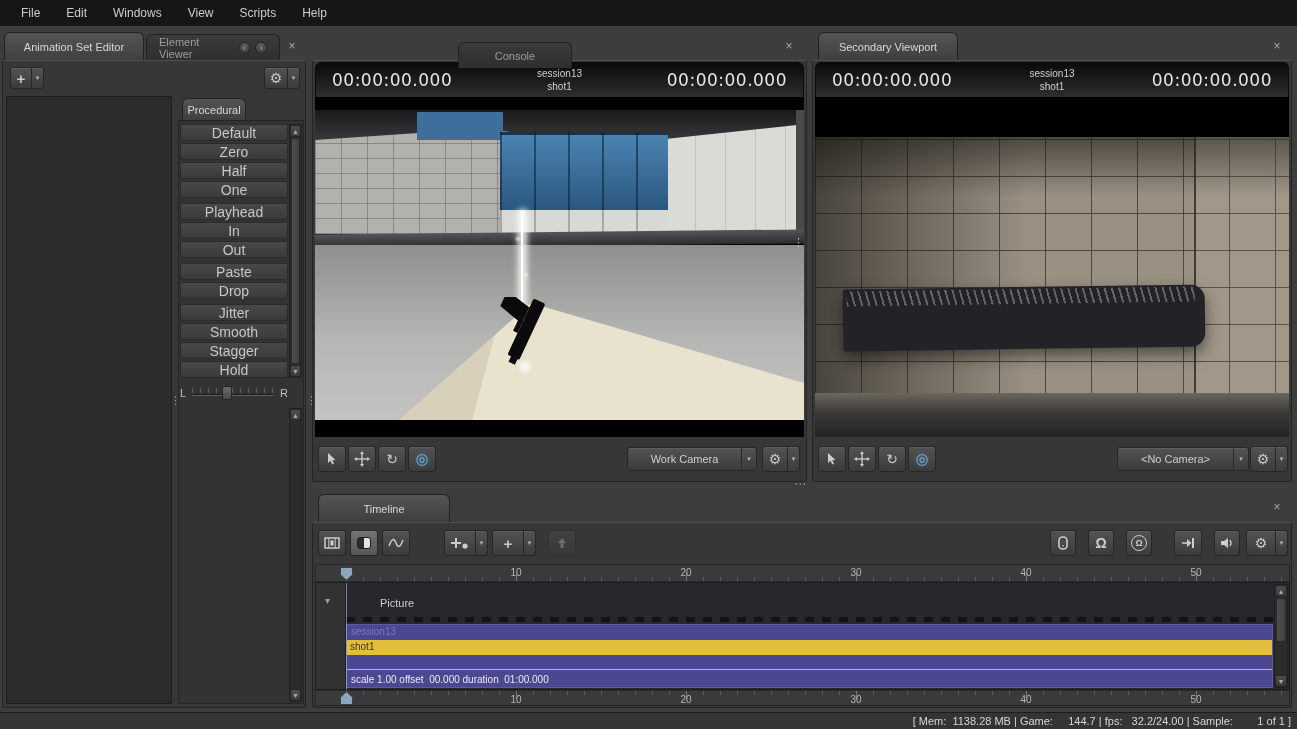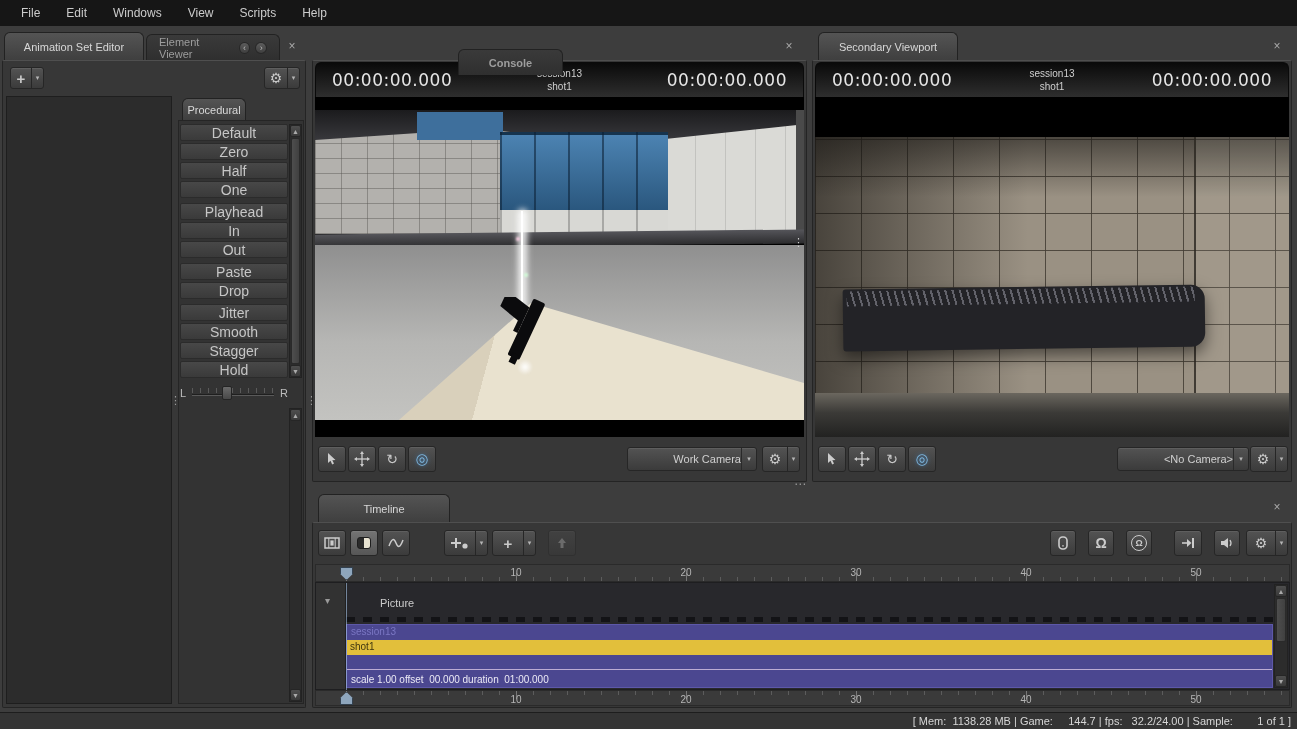--- a/index.html
+++ b/index.html
@@ -26,21 +26,21 @@
        background:linear-gradient(#535353,#3b3b3b);border:1px solid #262626;border-radius:3px;
        box-shadow:inset 0 1px 0 rgba(255,255,255,.07);color:#c9c9c9;}
   .btn.selected{background:linear-gradient(#747474,#565656);}
   .btn.disabled{opacity:.38;}
   .split{display:flex;padding:0;}
   .split .main{flex:1;display:flex;align-items:center;justify-content:center;}
   .split .arrow{width:12px;align-self:stretch;border-left:1px solid #262626;display:flex;align-items:center;justify-content:center;font-size:7px;color:#b5b5b5;} .glyph14{font-size:14px;} .glyph15{font-size:15px;font-weight:bold;}
 
   .combo{position:absolute;display:flex;align-items:center;background:linear-gradient(#535353,#3b3b3b);
          border:1px solid #262626;border-radius:3px;box-shadow:inset 0 1px 0 rgba(255,255,255,.07);}
-  .combo .label{flex:1;text-align:right;font-size:11px;color:#cfcfcf;}
+  .combo .label{flex:1;text-align:center;font-size:11px;color:#cfcfcf;}
   .combo .arrow{width:15px;align-self:stretch;border-left:1px solid #2a2a2a;display:flex;align-items:center;justify-content:center;font-size:7px;color:#b5b5b5;}
 
   
   .tc-bar{position:absolute;display:flex;align-items:center;justify-content:space-between;padding:0 16px;
           background:linear-gradient(#0a0a0a,#2e2e2e);border:1px solid #0a0a0a;border-bottom:none;border-radius:6px 6px 0 0;}
   .tc-large{font-size:17px;color:#e6e6e6;font-family:"DejaVu Sans",sans-serif;letter-spacing:.5px;}
   .tc-mid{display:flex;flex-direction:column;align-items:center;font-size:10px;color:#cfcfcf;line-height:13px;}
 
   .viewport{position:absolute;background:#000;overflow:hidden;}
 
@@ -150,21 +150,21 @@
     <div class="scroll-track" style="left:287px;top:376px;width:13px;bottom:6px;">
       <div class="scroll-btn" style="top:0;">▲</div>
       <div class="scroll-btn" style="bottom:0;">▼</div>
     </div>
   </div>
 
   <div class="dots-v" style="left:170px;top:398px;">⋮</div>
   <div class="dots-v" style="left:306px;top:398px;">⋮</div>
 
   <div class="abs" style="left:312px;top:32px;width:495px;height:450px;">
-    <div class="tab" style="left:146px;top:17px;width:105px;height:26px;font-weight:bold;">
+    <div class="tab" style="left:146px;top:10px;width:114px;height:26px;">
       <span>Console</span>
     </div>
     <div class="close-x" style="left:470px;top:7px;">×</div>
 
     <div class="panel-body" style="left:0;top:28px;right:0;bottom:0;"></div>
 
     <div class="tc-bar" style="left:3px;top:30px;width:489px;height:35px;">
       <span class="tc-large">00:00:00.000</span>
       <span class="tc-mid">
         <span>session13</span>

